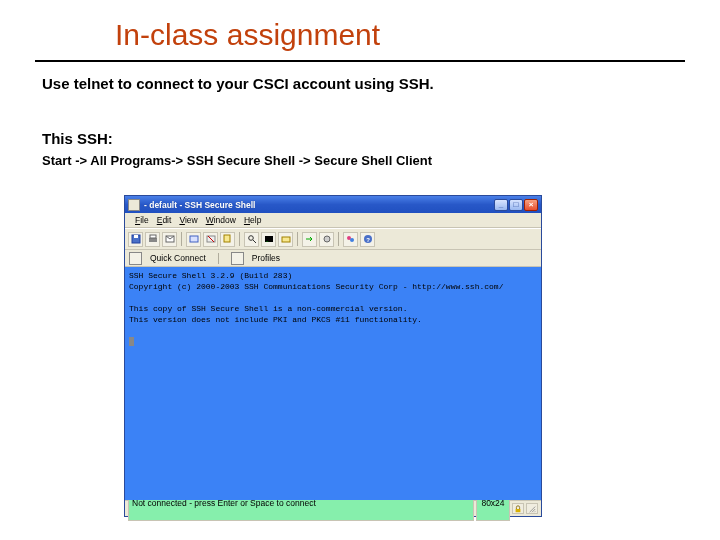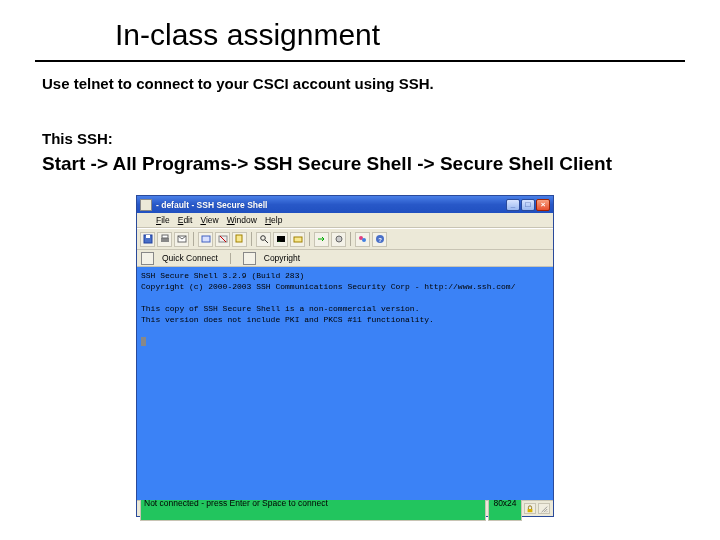--- a/index.html
+++ b/index.html
@@ -18,21 +18,21 @@
     position: relative;
     box-sizing: border-box;
   }
   .title {
     position: absolute;
     left: 115px;
     top: 18px;
     font-family: Arial, sans-serif;
     font-size: 30px;
     font-weight: 400;
-    color: #000000;
+    color: #c2410c;
     letter-spacing: 0;
   }
   .title-underline {
     position: absolute;
     left: 35px;
     top: 60px;
     width: 650px;
     height: 2px;
     background: #000;
   }
@@ -48,28 +48,28 @@
     position: absolute;
     left: 42px;
     top: 130px;
     font-size: 15px;
     font-weight: 700;
   }
   .instr3 {
     position: absolute;
     left: 42px;
     top: 153px;
-    font-size: 19px;
+    font-size: 13px;
     font-weight: 700;
   }
 
   
   .sshwin {
     position: absolute;
-    left: 136px;
+    left: 124px;
     top: 195px;
     width: 418px;
     height: 322px;
     border: 1px solid #2a4a9a;
     box-sizing: border-box;
     font-family: Tahoma, Arial, sans-serif;
     font-size: 9px;
     background: #ece9d8;
     display: flex;
     flex-direction: column;
@@ -115,21 +115,21 @@
   .wbtn.close {
     background: linear-gradient(to bottom, #f8a080, #e85030);
     color: #fff;
     border-color: #a02000;
   }
   .menubar {
     height: 14px;
     background: #ece9d8;
     display: flex;
     align-items: center;
-    padding: 0 19px;
+    padding: 0 10px;
     border-bottom: 1px solid #c8c4b4;
     gap: 8px;
   }
   .menubar span {
     font-size: 8.5px;
     color: #000;
   }
   .menubar span u {
     text-decoration: underline;
   }
@@ -208,21 +208,21 @@
     background: #ece9d8;
     border-top: 1px solid #c8c4b4;
     display: flex;
     align-items: center;
     font-size: 8.5px;
     padding: 0 3px;
     gap: 2px;
   }
   .statusbar .panel {
     border: 1px solid #c8c4b4;
-    background: #22c55e;
+    background: #86efac;
     padding: 0 3px;
     height: 24px;
     line-height: 11px;
     box-sizing: border-box;
     overflow: hidden;
   }
   .statusbar .panel.main { flex: 1; }
   .statusbar .panel.small { width: 34px; text-align: center; }
   .statusbar .sicon {
     width: 12px;
@@ -342,21 +342,21 @@
             <text x="3.2" y="7.5" fill="#fff" font-size="6" font-weight="700">?</text>
           </svg>
         </div>
     </div>
 
     <div class="toolbar2">
       <div class="sqicon"></div>
       <div class="lbl">Quick Connect</div>
       <div class="svsep"></div>
       <div class="sqicon"></div>
-      <div class="lbl">Copyright</div>
+      <div class="lbl">Profiles</div>
     </div>
 
     <div class="terminal"><span>SSH Secure Shell 3.2.9 (Build 283)</span>
 <span>Copyright (c) 2000-2003 SSH Communications Security Corp - http://www.ssh.com/</span>
 <span></span>
 <span>This copy of SSH Secure Shell is a non-commercial version.</span>
 <span>This version does not include PKI and PKCS #11 functionality.</span>
 <span></span>
 <span class="cursor"></span></div>
 

